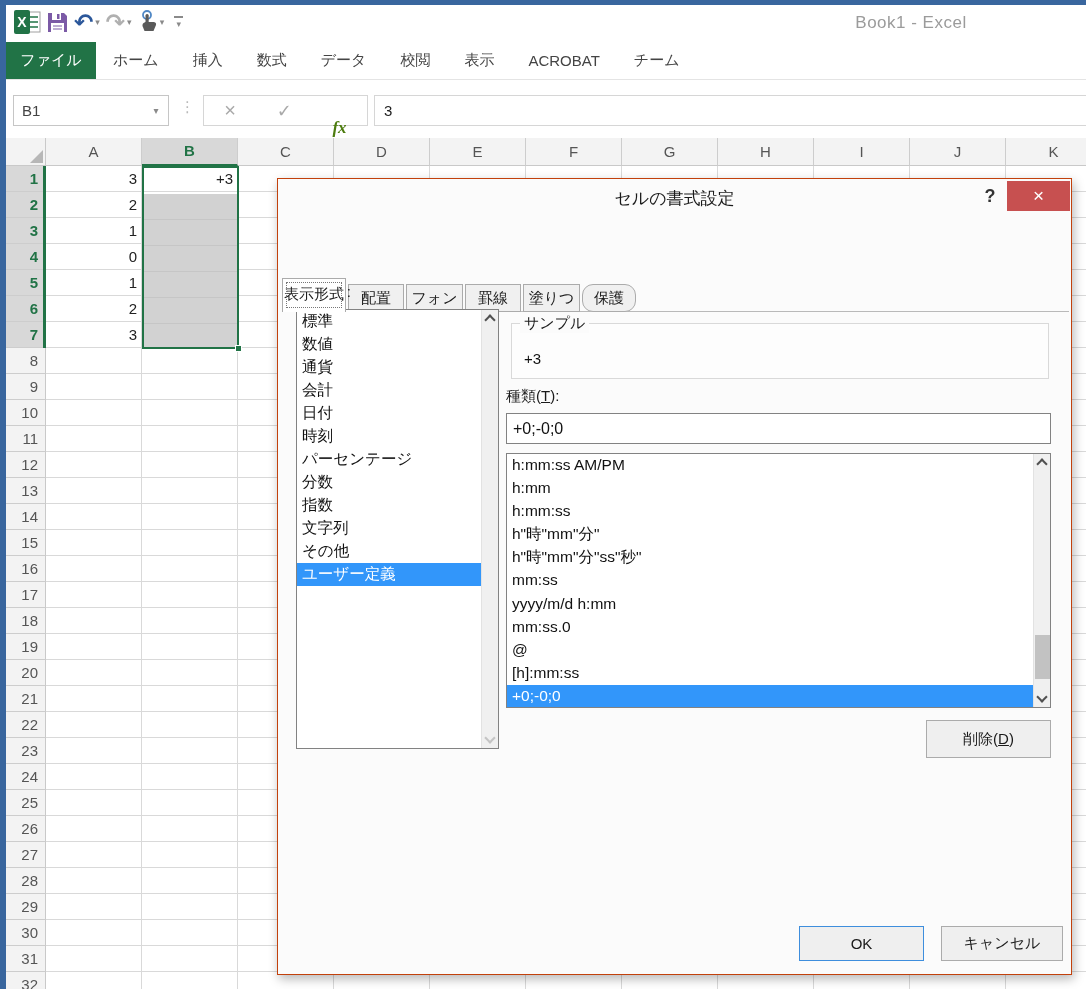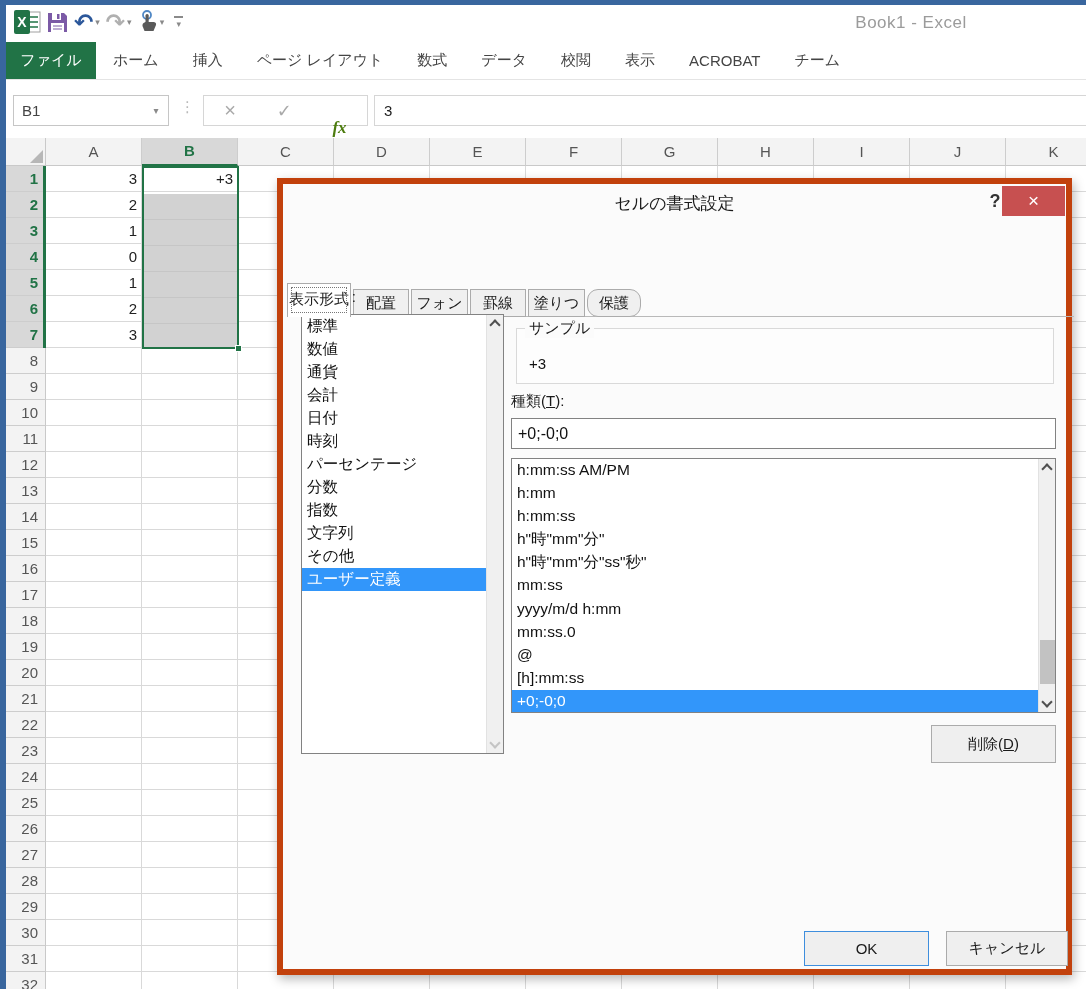--- a/index.html
+++ b/index.html
@@ -64,21 +64,21 @@
     padding-right:5px; font-size:15px; color:#222; }
   
   .sel-overlay { position:absolute; left:142px; top:166px; width:97px; height:183px;
     border:2px solid #217346; pointer-events:none; }
   .sel-fill { position:absolute; left:0; top:26px; right:0; bottom:0; background:
       repeating-linear-gradient(to bottom, #d2d2d2 0 25px, #c6c6c6 25px 26px); }
   .fill-handle { position:absolute; right:-5px; bottom:-5px; width:7px; height:7px;
     background:#217346; border:1px solid #fff; }
   
   .dialog { position:absolute; left:277px; top:178px; width:795px; height:797px;
-    background:#fbfbfb; border:6px solid #c2410c; box-shadow:2px 4px 10px rgba(0,0,0,.28); }
+    background:#fbfbfb; border:1px solid #c2410c; box-shadow:2px 4px 10px rgba(0,0,0,.28); }
   .dlg-title { position:absolute; left:0; top:8px; width:100%; text-align:center; font-size:17px; color:#1a1a1a; }
   .dlg-help { position:absolute; left:700px; top:7px; width:24px; height:24px; text-align:center;
     font-size:18px; font-weight:bold; color:#333; }
   .dlg-close { position:absolute; top:2px; right:1px; width:63px; height:30px; background:#c75050;
     color:#fff; text-align:center; line-height:29px; font-size:19px; }
   .dlg-tabs { position:absolute; left:4px; top:51px; width:787px; height:34px;margin-top:48px; }
   .dlg-tabs .baseline { position:absolute; left:0; top:33px; width:787px; height:1px; background:#b9b9b9; }
   .dlg-tab { position:absolute; top:6px; height:28px; background:#f0f0f0; border:1px solid #ababab;
     text-align:center; font-size:15px; color:#1a1a1a; line-height:26px; }
   .dlg-tab.active { top:0; height:34px; background:#fff; border-bottom:none; line-height:30px; z-index:2; }
@@ -163,21 +163,20 @@
       </span>
     </div>
     <div class="win-title">Book1 - Excel</div>
   </div>
 
   <div class="ribbon">
     <div class="file-tab">ファイル</div>
     <div id="ribbon-tabs" style="display:flex">
         <div class="ribbon-tab">ホーム</div>
         <div class="ribbon-tab">挿入</div>
-        <div class="ribbon-tab">ページ レイアウト</div>
         <div class="ribbon-tab">数式</div>
         <div class="ribbon-tab">データ</div>
         <div class="ribbon-tab">校閲</div>
         <div class="ribbon-tab">表示</div>
         <div class="ribbon-tab">ACROBAT</div>
         <div class="ribbon-tab">チーム</div>
       </div>
   </div>
 
   <div class="fbar">

